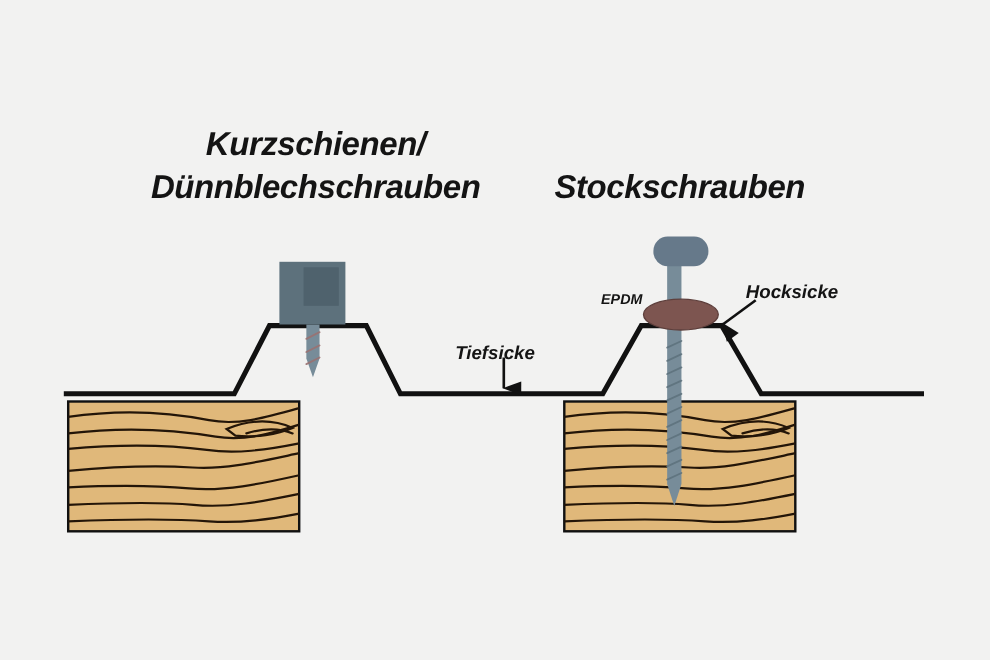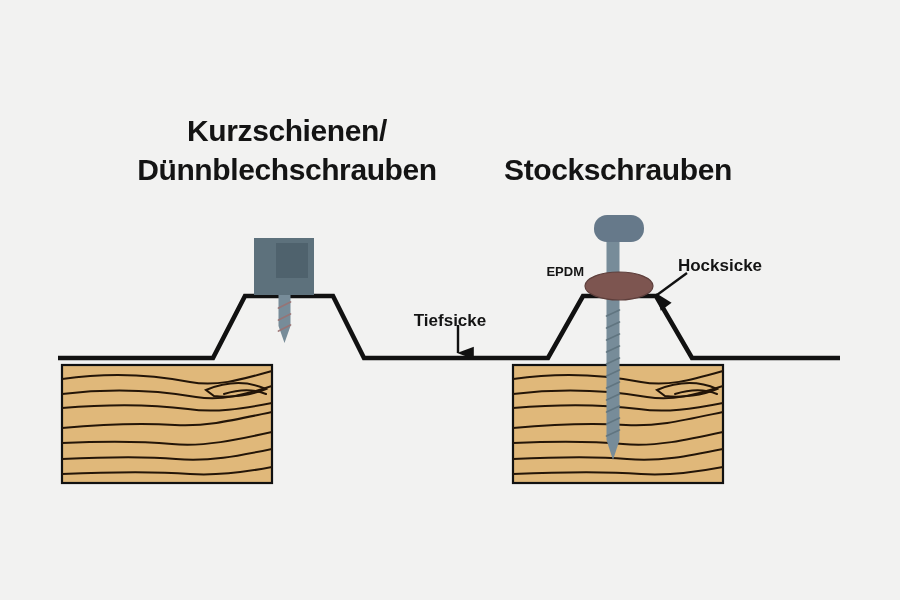--- a/index.html
+++ b/index.html
@@ -11,20 +11,21 @@
     height: 600px;
     background: #f2f2f1;
     font-family: "Liberation Sans", sans-serif;
     overflow: hidden;
     position: relative;
   }
   #diagram-root {
     position: relative;
     width: 746px;
     height: 600px;
+    font-style: italic;
   }
   svg.layer {
     position: absolute;
     top: 0;
     left: 0;
     width: 900px;
     height: 600px;
   }
   .title-text {
     font-family: "Liberation Sans", sans-serif;

